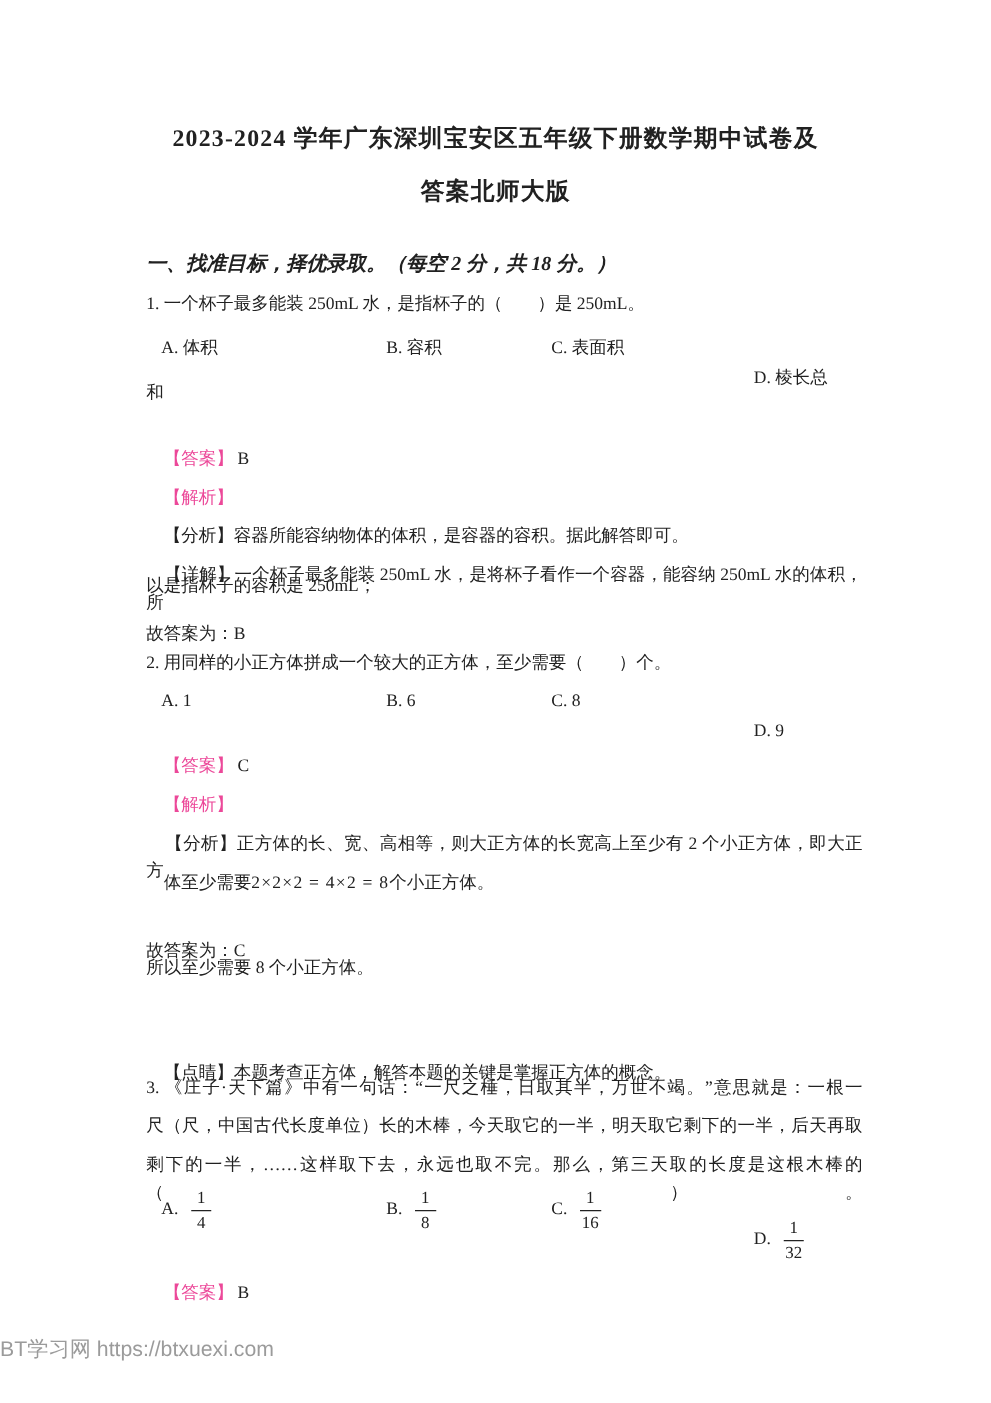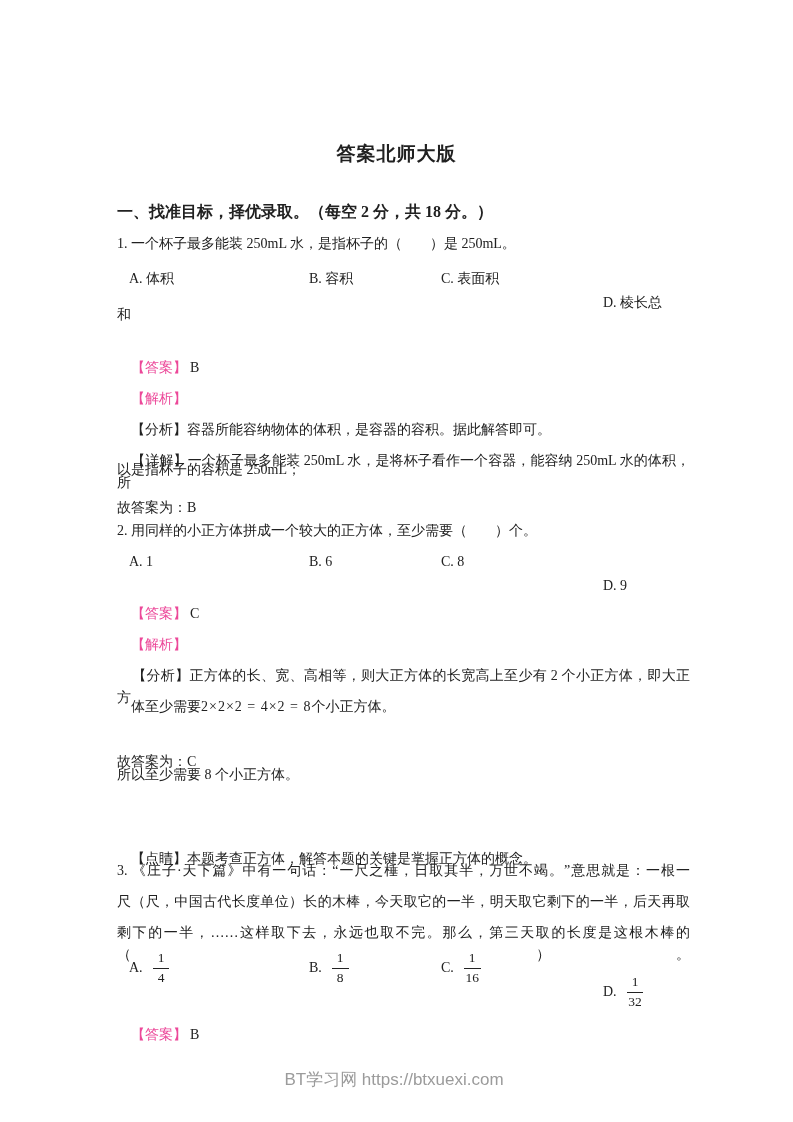--- a/index.html
+++ b/index.html
@@ -10,42 +10,43 @@
   }
   .ln {
     position:absolute; left:117px; width:573px;
     font-size:14px; line-height:22px; white-space:pre-wrap;
   }
   .just { text-align:justify; text-align-last:justify; }
   .title {
     left:0; width:793px; text-align:center;
     font-weight:bold; font-size:19px; letter-spacing:1px; line-height:28px;
   }
-  .heading { font-weight:bold; font-size:16px; }
+  .heading { font-weight:bold; font-size:16px;font-style:italic; }
   .blue { color:#ec4899; }
   .ans-val { margin-left:3px; }
   .opt { position:absolute; top:0; white-space:pre; }
   .opt-a { left:12px; } .opt-b { left:144px;margin-left:48px; } .opt-c { left:324px; } .opt-d { left:486px;margin-top:24px; }
   .math { font-family:"Liberation Serif","DejaVu Serif",serif; letter-spacing:1px; }
   .fracopt { position:absolute; top:0; display:inline-flex; align-items:center; gap:10px; }
   .frac { display:inline-block; text-align:center; font-size:13.5px; line-height:1.25; }
   .frac .num { display:block; border-bottom:1px solid #222; padding:0 5px 1px; }
   .frac .den { display:block; padding-top:1px; }
   .fracrow { height:46px; }
   .footer {
-    position:absolute; left:0; top:1068px; width:788px; text-align:center;
+    position:absolute; left:0; top:1068px; width:788px; 
     font-family:"Liberation Sans","DejaVu Sans",sans-serif;
     font-size:17px; color:#9b9b9b;
   }
 </style>
 </head>
 <body>
 
 <div class="page">
 
+  <div class="ln title" style="top:98px">2023-2024 学年广东深圳宝安区五年级下册数学期中试卷及</div>
   <div class="ln title" style="top:140px">答案北师大版</div>
 
   <div class="ln heading" style="top:201px">一、找准目标，择优录取。（每空 2 分，共 18 分。）</div>
 
   <div class="ln" style="top:233px">1. 一个杯子最多能装 250mL 水，是指杯子的（　　）是 250mL。</div>
   <div class="ln" style="top:268px">
     <span class="opt opt-a">A. 体积</span>
     <span class="opt opt-b">B. 容积</span>
     <span class="opt opt-c">C. 表面积</span>
     <span class="opt opt-d">D. 棱长总</span>

